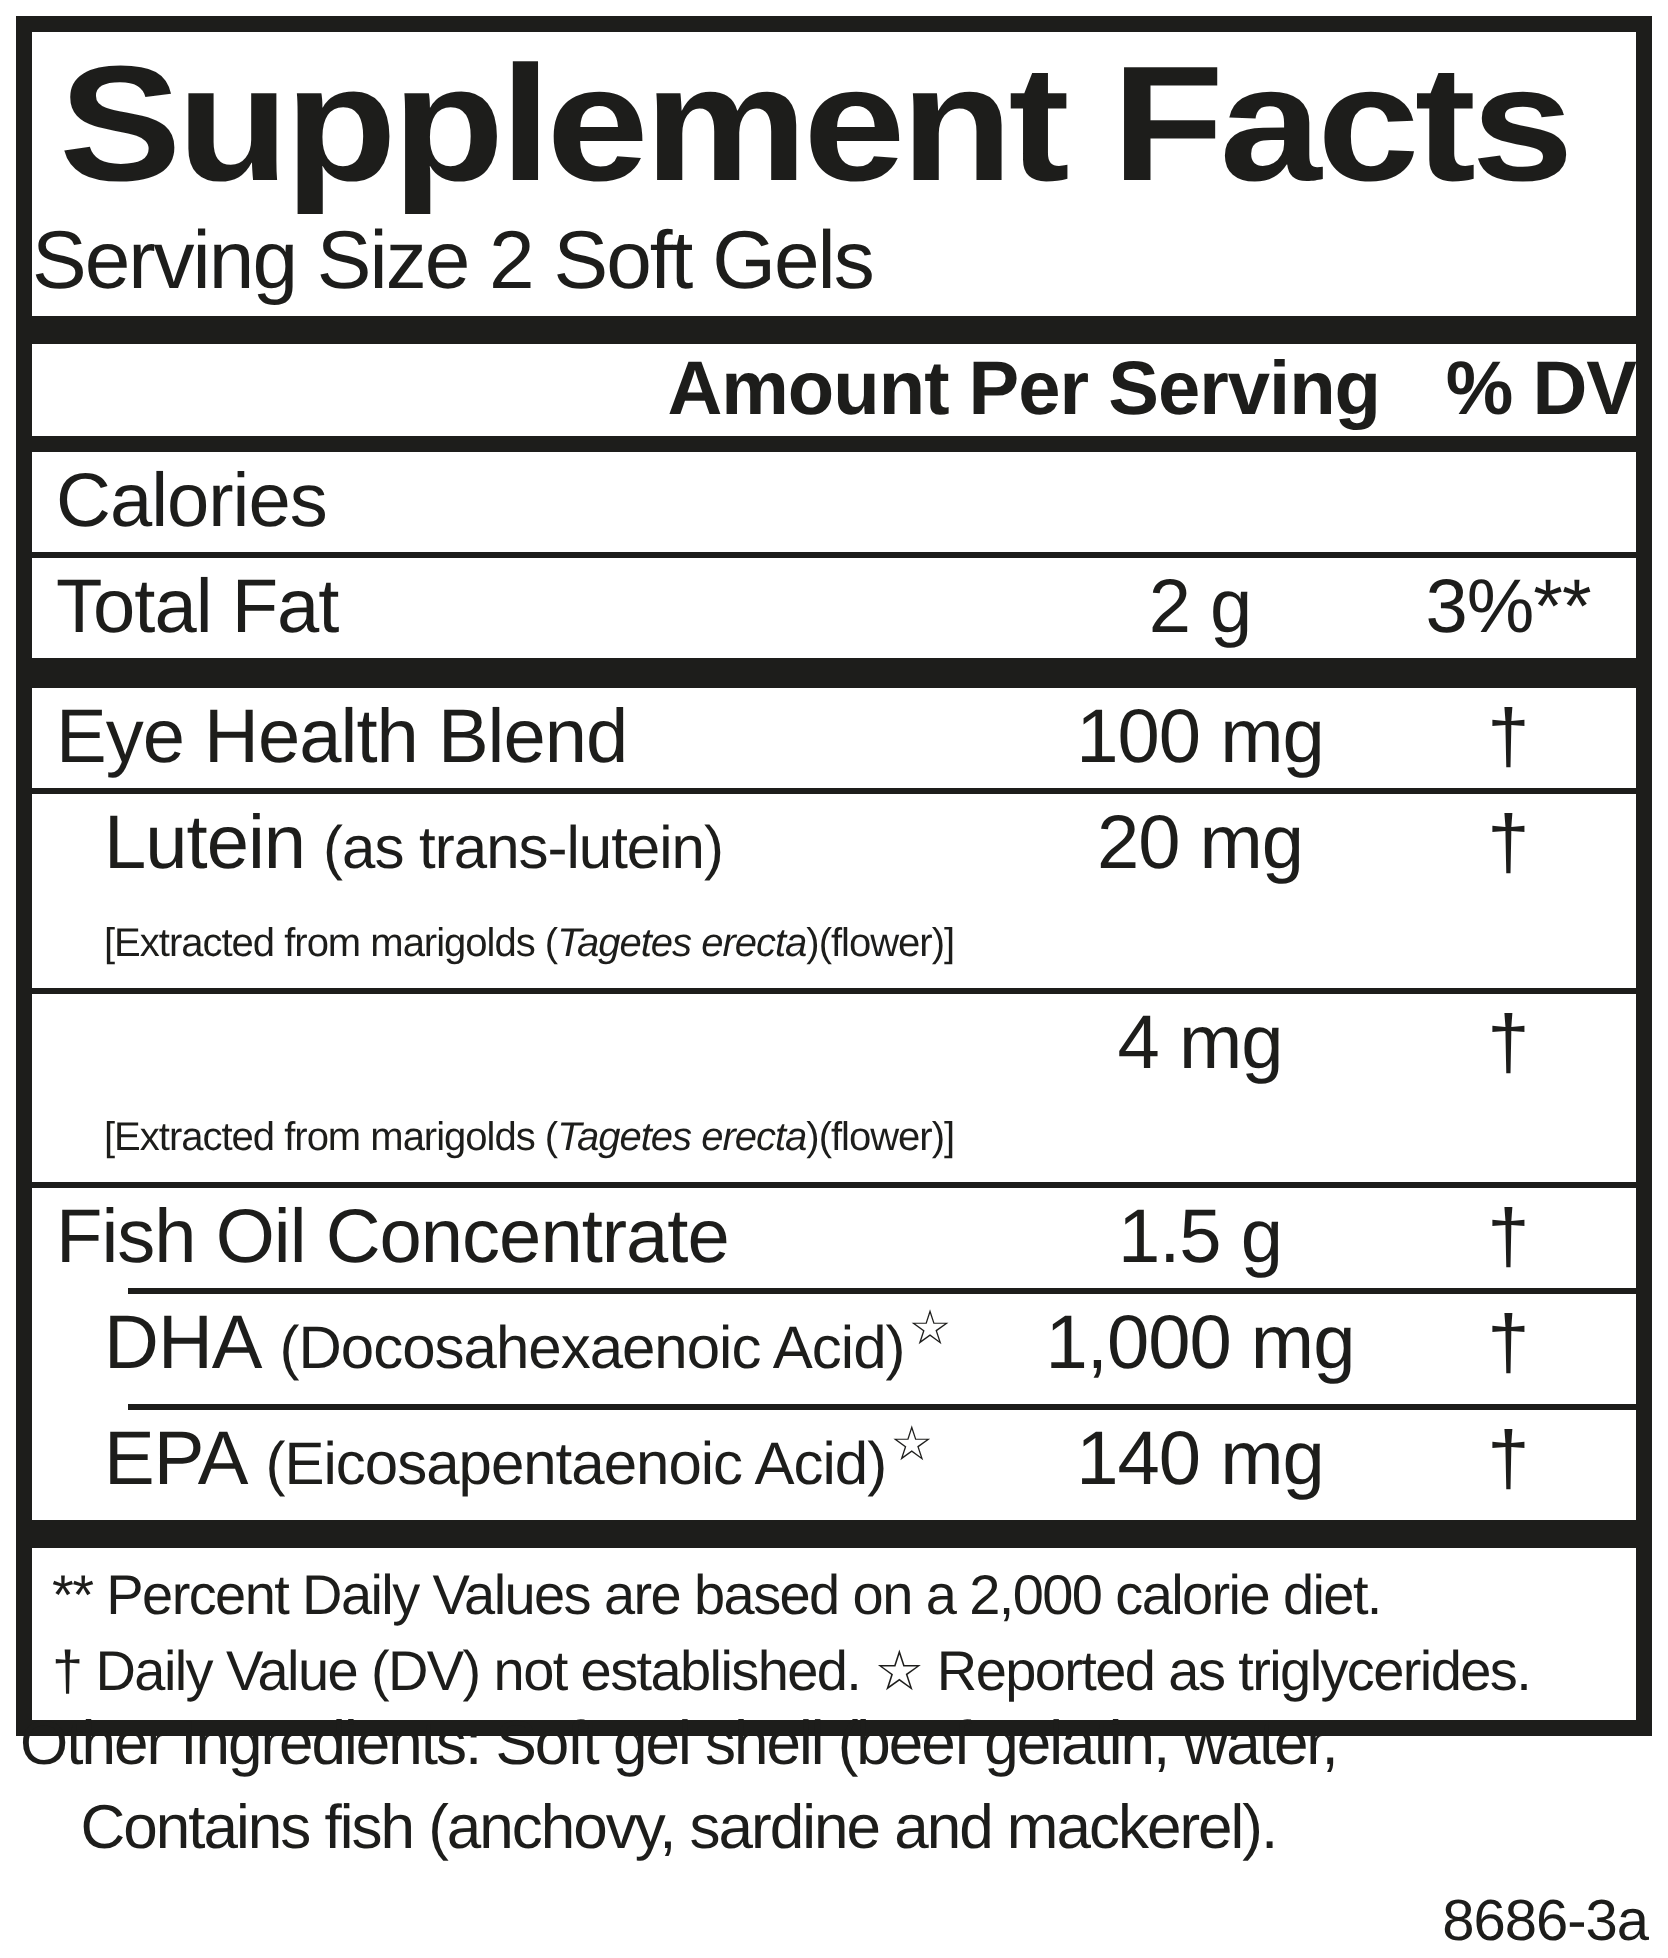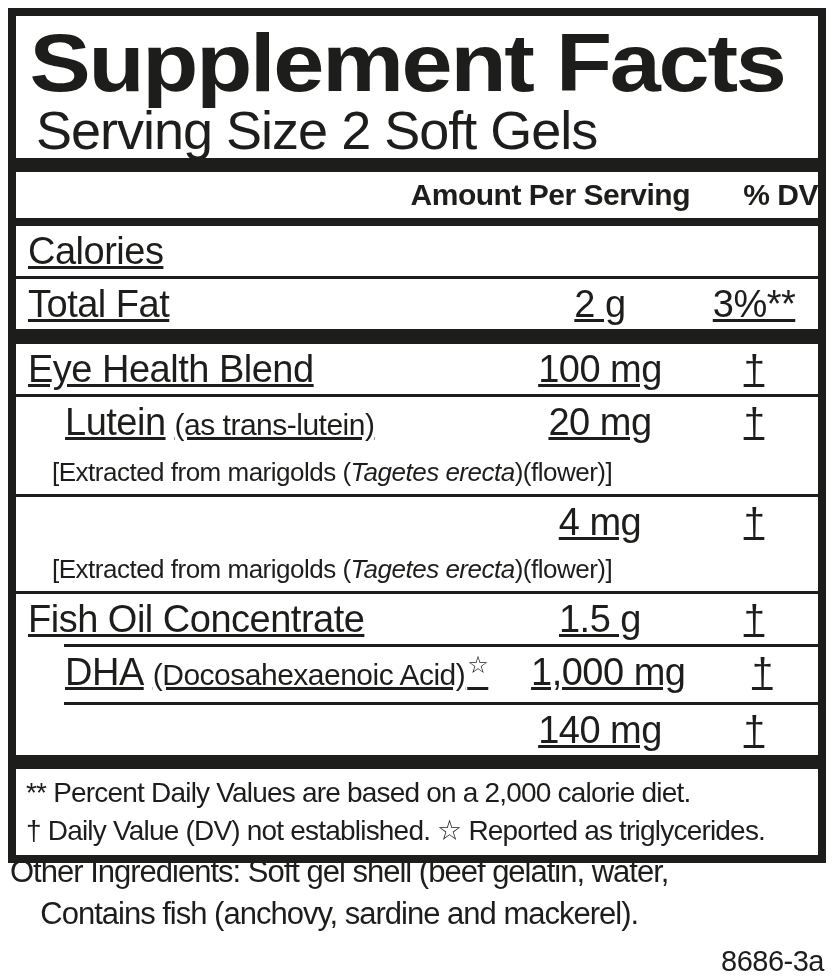--- a/index.html
+++ b/index.html
@@ -9,39 +9,39 @@
   }
   .panel{
     position:absolute;left:8px;top:8px;width:818px;
     border:8px solid #1d1d1b;background:#fff;box-sizing:border-box;
   }
   .title{
     font-weight:bold;font-size:82px;line-height:86px;letter-spacing:-2px;
     padding:4px 0 0 12px;white-space:nowrap;
     transform:scaleX(1.12);transform-origin:left center;
   }
-  .serving{font-size:54px;line-height:48px;padding-left:20px;letter-spacing:-1px;white-space:nowrap;}
+  .serving{font-size:41px;line-height:48px;padding-left:0;letter-spacing:-1px;white-space:nowrap;}
   .bar{background:#1d1d1b;}
   .b1{height:14px;margin-top:4px;}
   .b2{height:8px;}
   .b3{height:15px;}
   .b4{height:14px;}
   .hr{height:3px;background:#1d1d1b;}
   .hr.ind{margin-left:48px;}
-  .hdr{display:flex;align-items:baseline;font-weight:bold;font-size:30px;line-height:46px;letter-spacing:-0.5px;}
+  .hdr{display:flex;align-items:baseline;font-weight:bold;font-size:38px;line-height:46px;letter-spacing:-0.5px;}
   .hdr .hamt{margin-left:auto;white-space:nowrap;}
   .hdr .hdv{width:128px;text-align:right;padding-right:0;box-sizing:border-box;white-space:nowrap;flex-shrink:0;}
-  .row{display:flex;align-items:baseline;font-size:38px;line-height:50px;letter-spacing:-0.5px;text-decoration:underline;}
+  .row{display:flex;align-items:baseline;font-size:38px;line-height:50px;letter-spacing:-0.5px;}
   .row .name{padding-left:12px;white-space:nowrap;}
-  .row.ind .name{padding-left:49px;}
+  .row.ind .name{padding-left:36px;}
   .note{font-size:30px;margin-left:9px;letter-spacing:-0.5px;}
   .star{font-size:24px;position:relative;top:-12px;margin-left:2px;}
   .amt{width:210px;padding-left:30px;box-sizing:border-box;text-align:center;margin-left:auto;white-space:nowrap;flex-shrink:0;}
   .dvc{width:128px;text-align:center;flex-shrink:0;}
-  .sub{font-size:26px;line-height:44px;padding-left:36px;white-space:nowrap;letter-spacing:-0.5px;}
+  .sub{font-size:20px;line-height:44px;padding-left:36px;white-space:nowrap;letter-spacing:-0.5px;}
   .sub .species{font-style:italic;}
   .fns{padding:5px 16px 5px 10px;}
   .fn{font-size:28px;line-height:38px;letter-spacing:-0.8px;white-space:nowrap;}
   .other{position:absolute;left:10px;top:851px;font-size:31px;line-height:42px;letter-spacing:-1px;text-align:center;}
   .other div{white-space:nowrap;}
   .code{position:absolute;right:10px;bottom:1px;font-size:29px;letter-spacing:-0.5px;margin-left:17px;}
 </style>
 </head>
 <body>
 
@@ -115,20 +115,21 @@
 
     <div class="row ind">
       <span class="name"><span>DHA</span><span class="note">(Docosahexaenoic Acid)</span><span class="star">☆</span></span>
       <span class="amt">1,000 mg</span>
       <span class="dvc">†</span>
     </div>
 
     <div class="hr ind"></div>
 
     <div class="row ind">
+      <span class="name"><span>EPA</span><span class="note">(Eicosapentaenoic Acid)</span><span class="star">☆</span></span>
       <span class="amt">140 mg</span>
       <span class="dvc">†</span>
     </div>
 
     <div class="bar b4"></div>
 
     <div class="fns">
       <div class="fn">** Percent Daily Values are based on a 2,000 calorie diet.</div>
       <div class="fn">† Daily Value (DV) not established. ☆ Reported as triglycerides.</div>
     </div>

